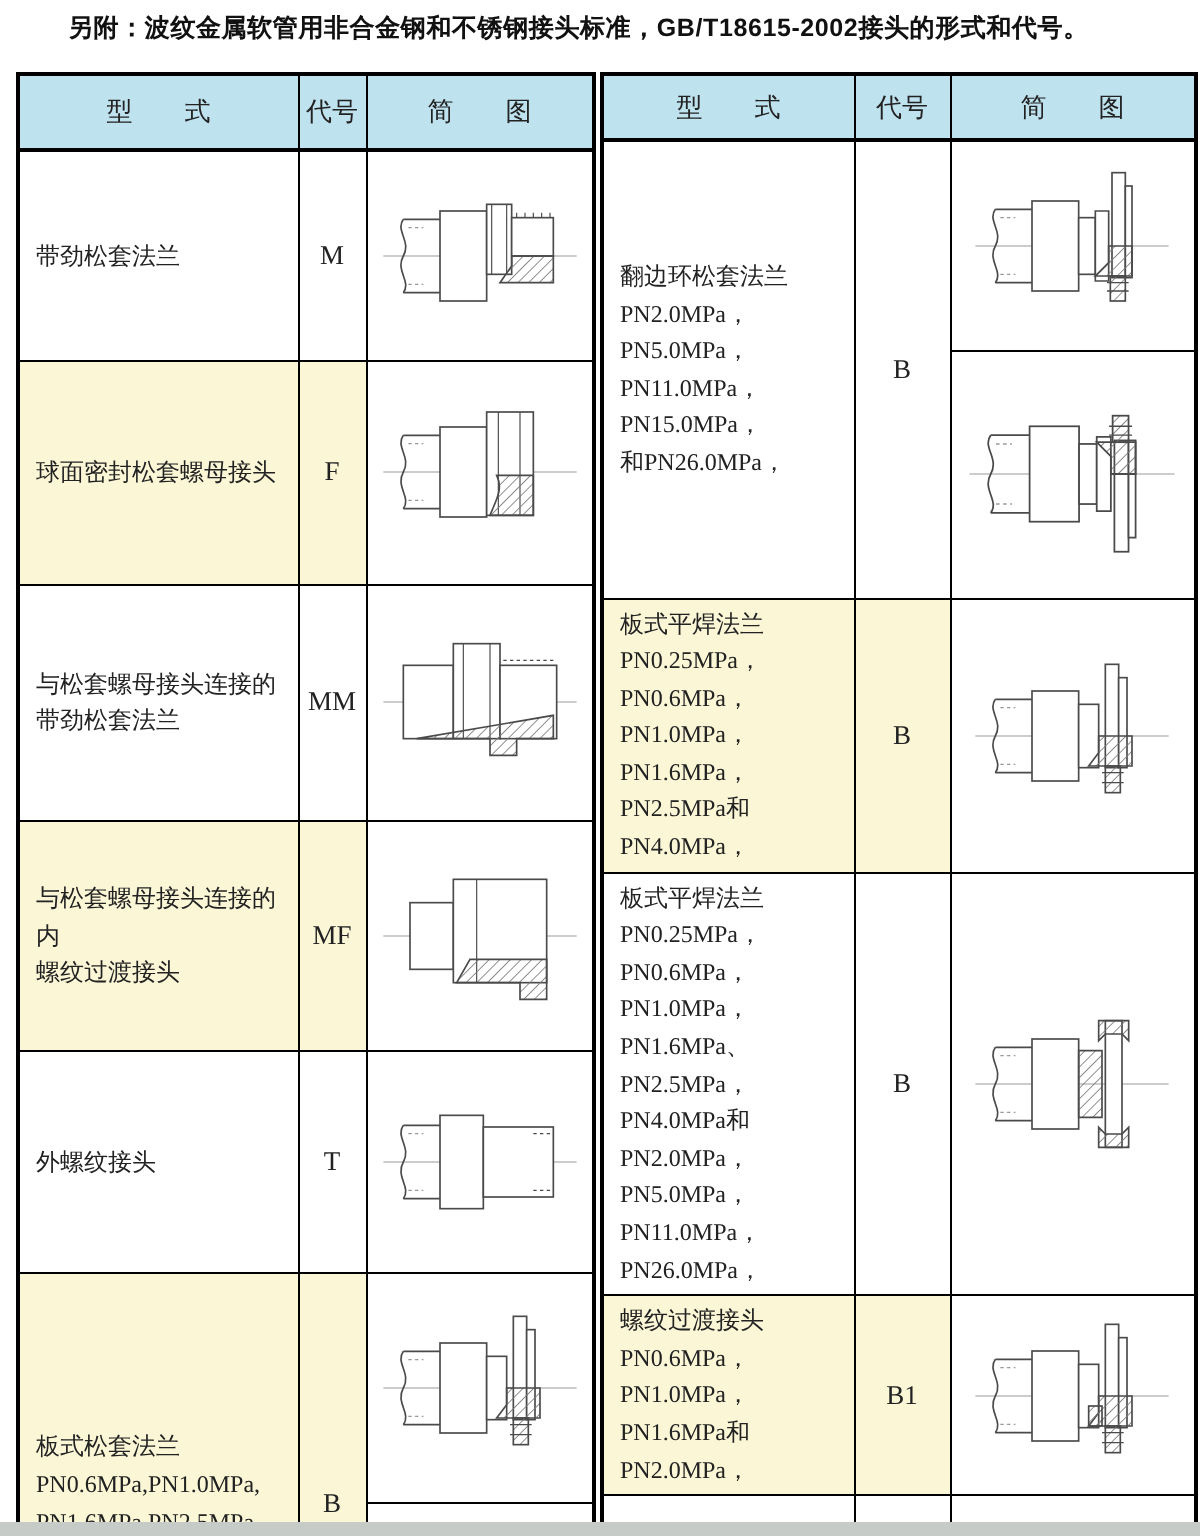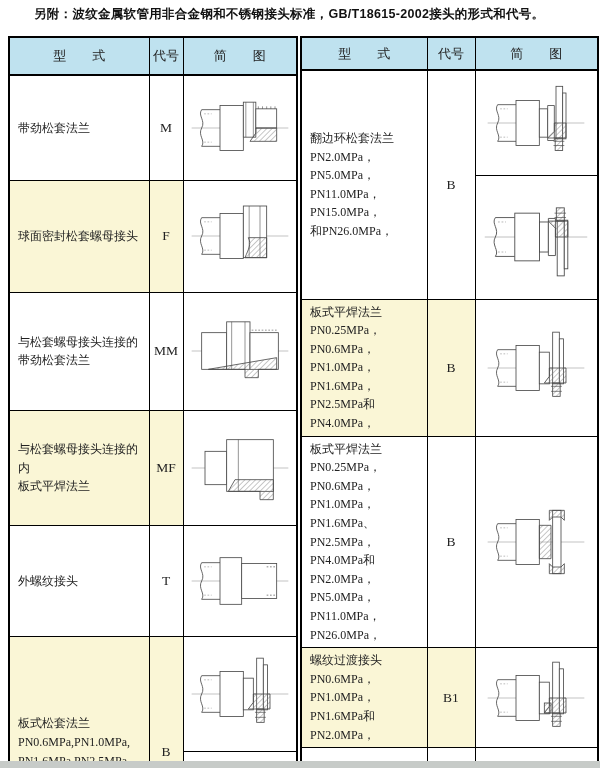--- a/index.html
+++ b/index.html
@@ -106,21 +106,21 @@
                 <rect x="44" y="13" width="28" height="57" fill="#fff"></rect>
                 <path d="M50,13 v57 M66,13 v57" stroke-width="0.7"></path>
                 <rect x="72" y="26" width="34" height="44" fill="#fff"></rect>
                 <path d="M74,23 h30" stroke-dasharray="2,2" stroke-width="0.7"></path>
                 <path d="M22,70 L104,56 L104,70 L82,70 L82,80 L66,80 L66,70 Z" fill="url(#h)"></path>
               </g>
             </svg></td>
     </tr>
     <tr style="height:100px">
       <td class="t hl">与松套螺母接头连接的内
-板式平焊法兰</td>
+螺纹过渡接头</td>
       <td class="c hl">MF</td>
       <td class="d"><svg class="diag" viewBox="0 0 120 96">
               <g fill="none" stroke="#4a4a4a" stroke-width="1">
                 <line x1="2" y1="48" x2="118" y2="48" stroke="#999" stroke-width="0.7"></line>
                 <rect x="18" y="28" width="26" height="40" fill="#fff"></rect>
                 <rect x="44" y="14" width="56" height="62" fill="#fff"></rect>
                 <path d="M58,14 v62" stroke-width="0.7"></path>
                 <path d="M46,76 L54,62 L100,62 L100,86 L84,86 L84,76 Z" fill="url(#h)"></path>
               </g>
             </svg></td>

